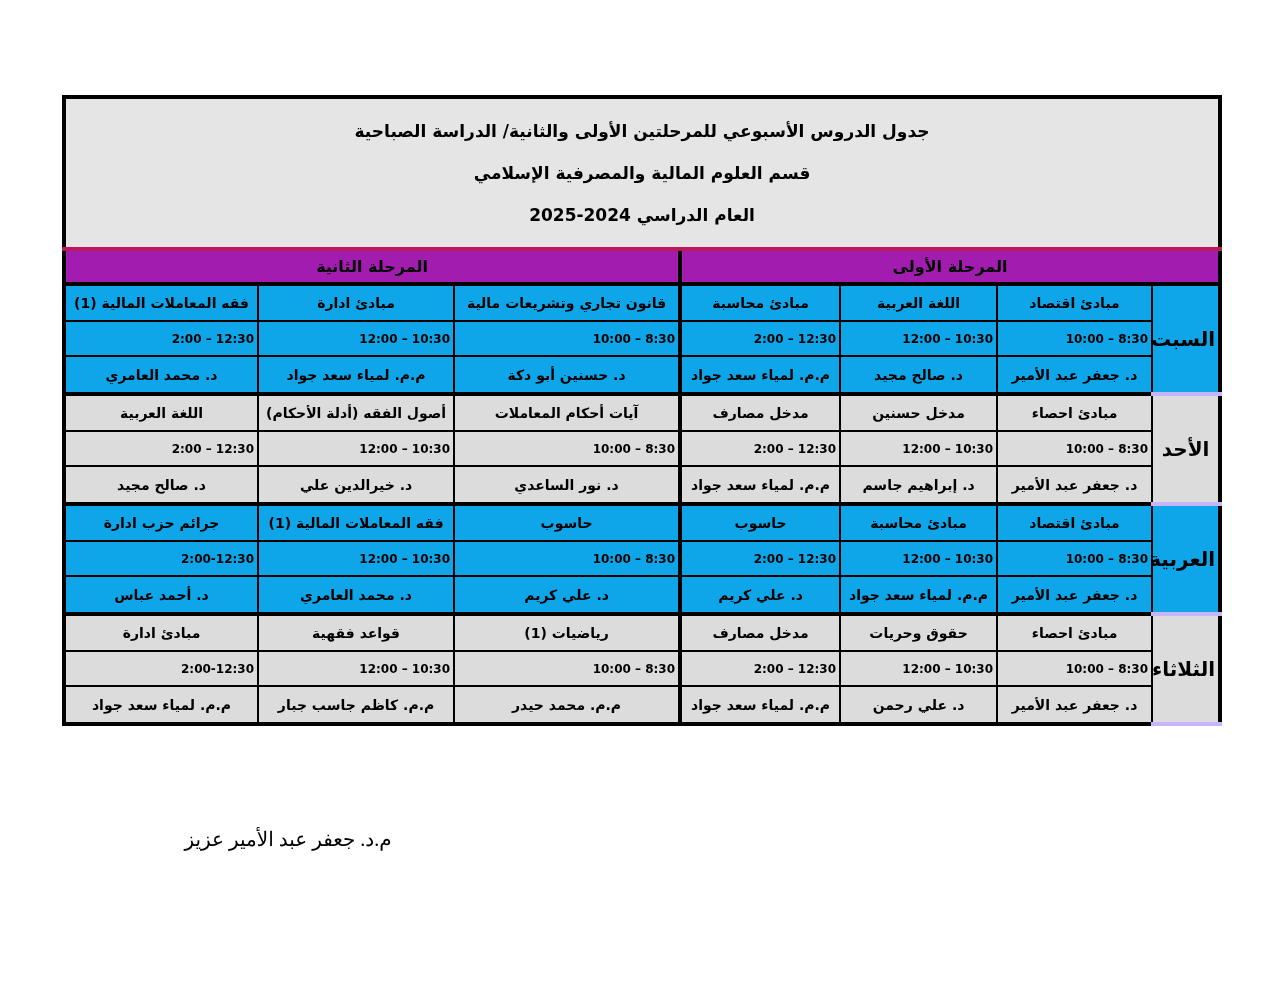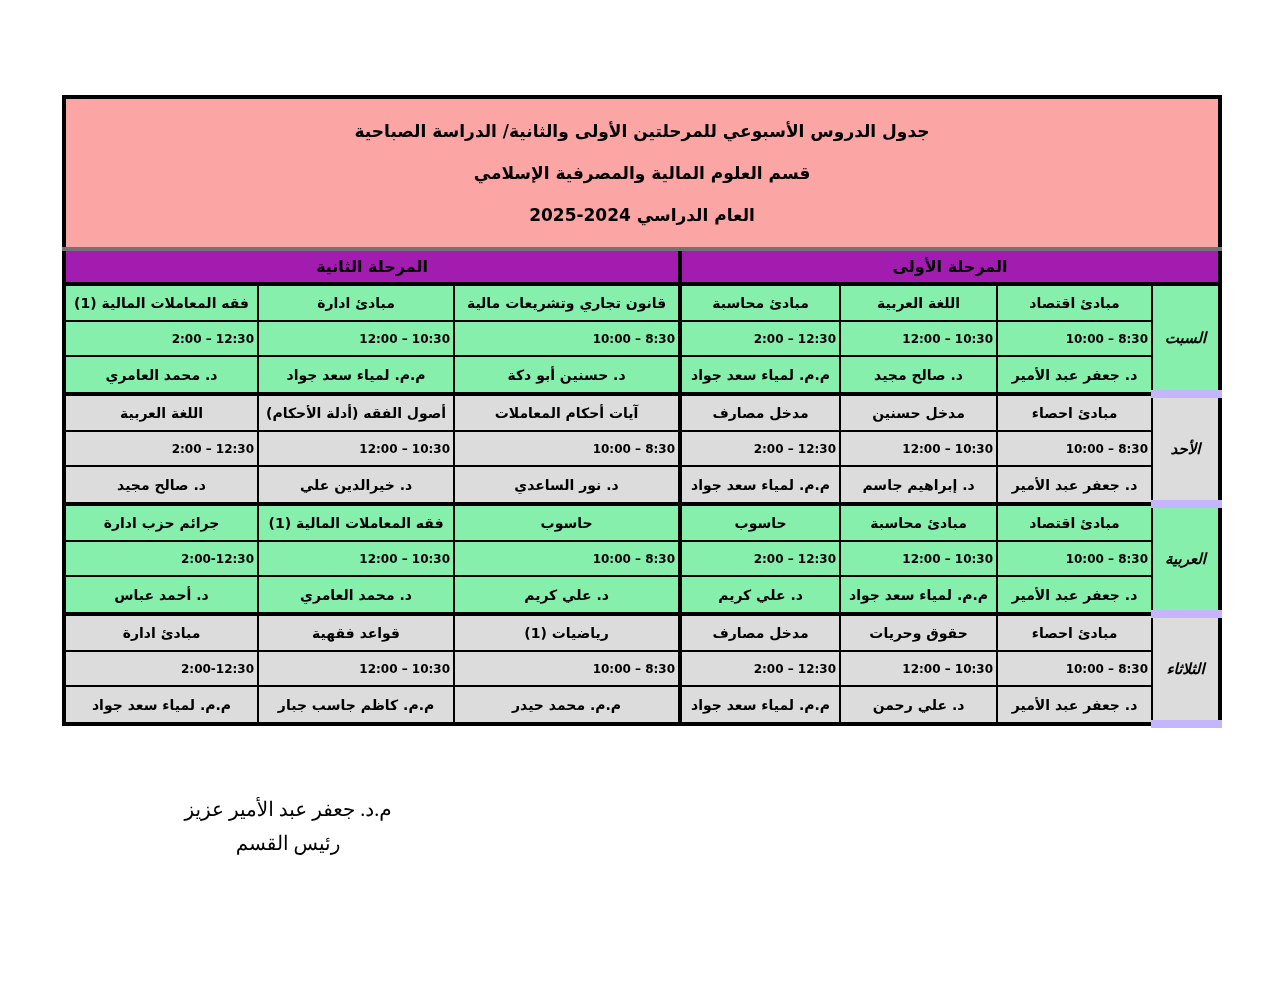--- a/index.html
+++ b/index.html
@@ -25,22 +25,22 @@
     text-align:center;
     vertical-align:middle;
     font-weight:bold;
     padding:0 3px;
     white-space:nowrap;
     overflow:hidden;
   }
   
   .title-cell{
     height:148px;
-    border-bottom:4px solid #737373;
-    background:#fca5a5;
+    border-bottom:4px solid #be185d;
+    background:#e5e5e5;
   }
   .title-inner{
     display:flex;flex-direction:column;justify-content:space-evenly;
     height:100%;
   }
   .title-line{font-size:17px;font-weight:bold;}
   
   .header-row td{
     height:31px;
     background:#a21caf;
@@ -48,32 +48,31 @@
     border-bottom-width:4px;
   }
   
   .r-subject{height:37px;}
   .r-time{height:35px;}
   .r-teacher{height:38px;}
   td.subject{font-size:14px;}
   td.time{font-size:12px;text-align:right;}
   td.teacher{font-size:14px;}
   td.day-cell{
-    font-size:15px;
-    border-bottom:8px solid #c4b5fd;
-    font-style:italic;
+    font-size:20px;
+    border-bottom:4px solid #c4b5fd;
   }
   tr.block-end td{border-bottom-width:4px;}
   td.s2first{border-right-width:4px;}
   tr.shade td{background:#dcdcdc;}
-  tr.plain td{background:#86efac;}
+  tr.plain td{background:#0ea5e9;}
   .ltr{direction:ltr;unicode-bidi:isolate;display:inline-block;}
   
   .footer{
-    position:absolute;left:148px;top:792px;width:280px;
+    position:absolute;left:148px;top:822px;width:280px;
     text-align:center;direction:rtl;
     font-family:"Liberation Serif",serif;
     font-size:20px;line-height:34px;font-weight:normal;
   }
 </style>
 </head>
 <body>
 
 <div class="sheet">
   <table class="schedule">
@@ -208,14 +207,13 @@
       <td class="teacher s2first">م.م. محمد حيدر</td>
       <td class="teacher">م.م. كاظم جاسب جبار</td>
       <td class="teacher">م.م. لمياء سعد جواد</td>
     </tr>
   </tbody>
     </table>
 </div>
 
 <div class="footer">
   <div>م.د. جعفر عبد الأمير عزيز</div>
-  <div>رئيس القسم</div>
 </div>
 
 </body></html>

